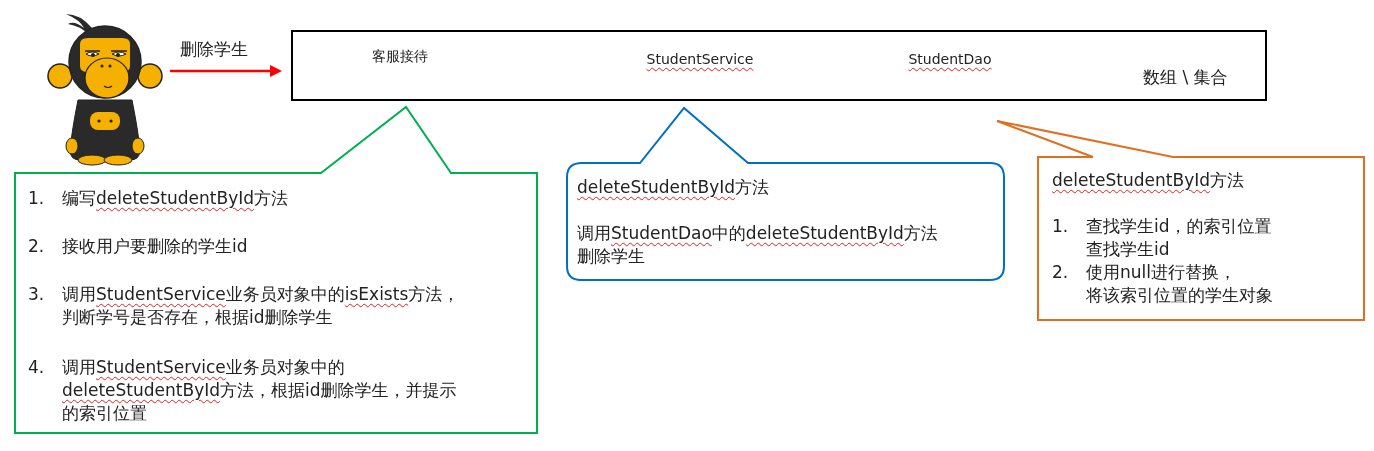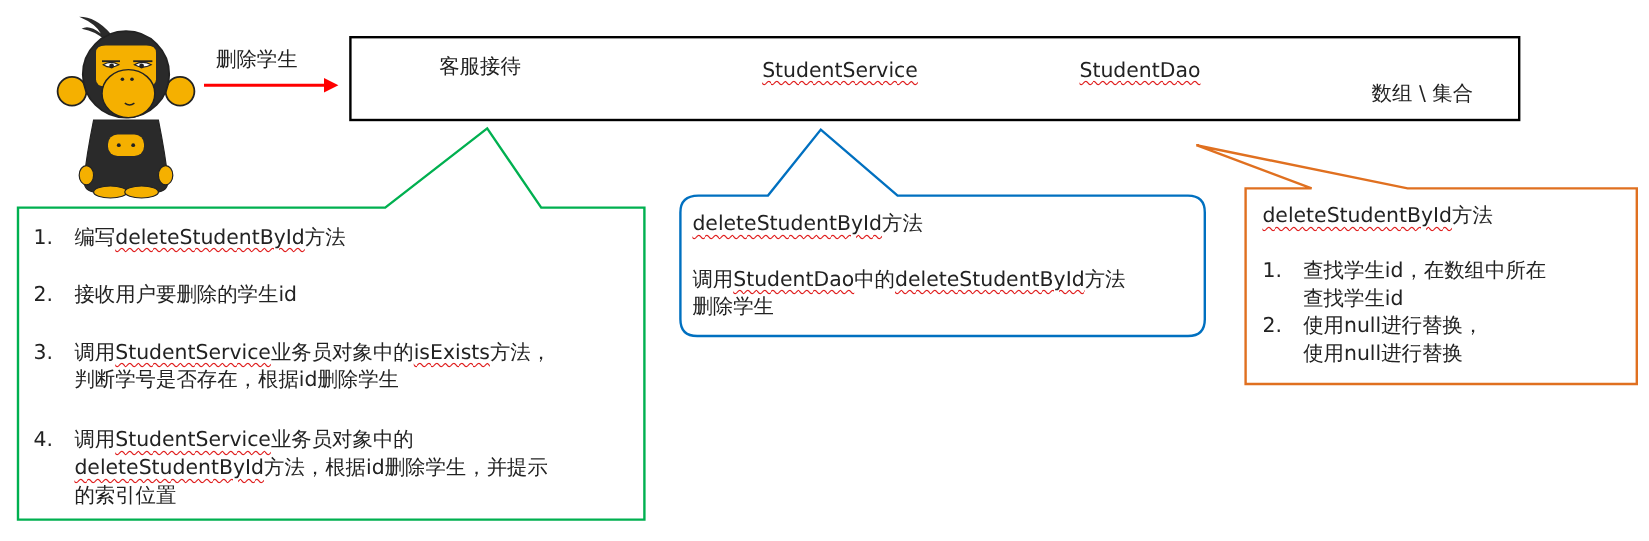--- a/index.html
+++ b/index.html
@@ -10,21 +10,21 @@
     color: #222222;
   }
   .abs { position: absolute; }
   svg.lines { position: absolute; left: 0; top: 0; }
   .label { font-size: 17px; white-space: nowrap; }
   .squiggle {
     text-decoration: underline wavy #e02020;
     text-decoration-thickness: 1px;
     text-underline-offset: 3px;
   }
-  .role { text-align: center; font-size: 17px; line-height: 22px; white-space: nowrap; }
+  .role { text-align: center; font-size: 14px; line-height: 22px; white-space: nowrap; }
   .box-text { font-size: 17px; line-height: 23px; }
   .num { display: inline-block; width: 34px; }
   .list-item { display: flex; }
   .list-item .txt { flex: 1; }
 </style>
 </head>
 <body>
 
 <svg class="lines" width="1374" height="451">
 
@@ -124,19 +124,19 @@
   <div>
     <span>调用</span><span class="squiggle">StudentDao</span><span>中的</span><span class="squiggle">deleteStudentById</span><span>方法</span><br>
     <span>删除学生</span>
   </div>
 </div>
 
 <div class="abs box-text" style="left:1052px; top:169px; width:305px;">
   <div style="margin-bottom:23px;"><span class="squiggle">deleteStudentById</span><span>方法</span></div>
   <div class="list-item">
     <span class="num">1.</span>
-    <span class="txt"><span>查找学生id，在数组中所在</span><br><span>查找学生id</span></span>
+    <span class="txt"><span>查找学生id，的索引位置</span><br><span>查找学生id</span></span>
   </div>
   <div class="list-item">
     <span class="num">2.</span>
-    <span class="txt"><span>使用null进行替换，</span><br><span>使用null进行替换</span></span>
+    <span class="txt"><span>使用null进行替换，</span><br><span>将该索引位置的学生对象</span></span>
   </div>
 </div>
 
 </body></html>

